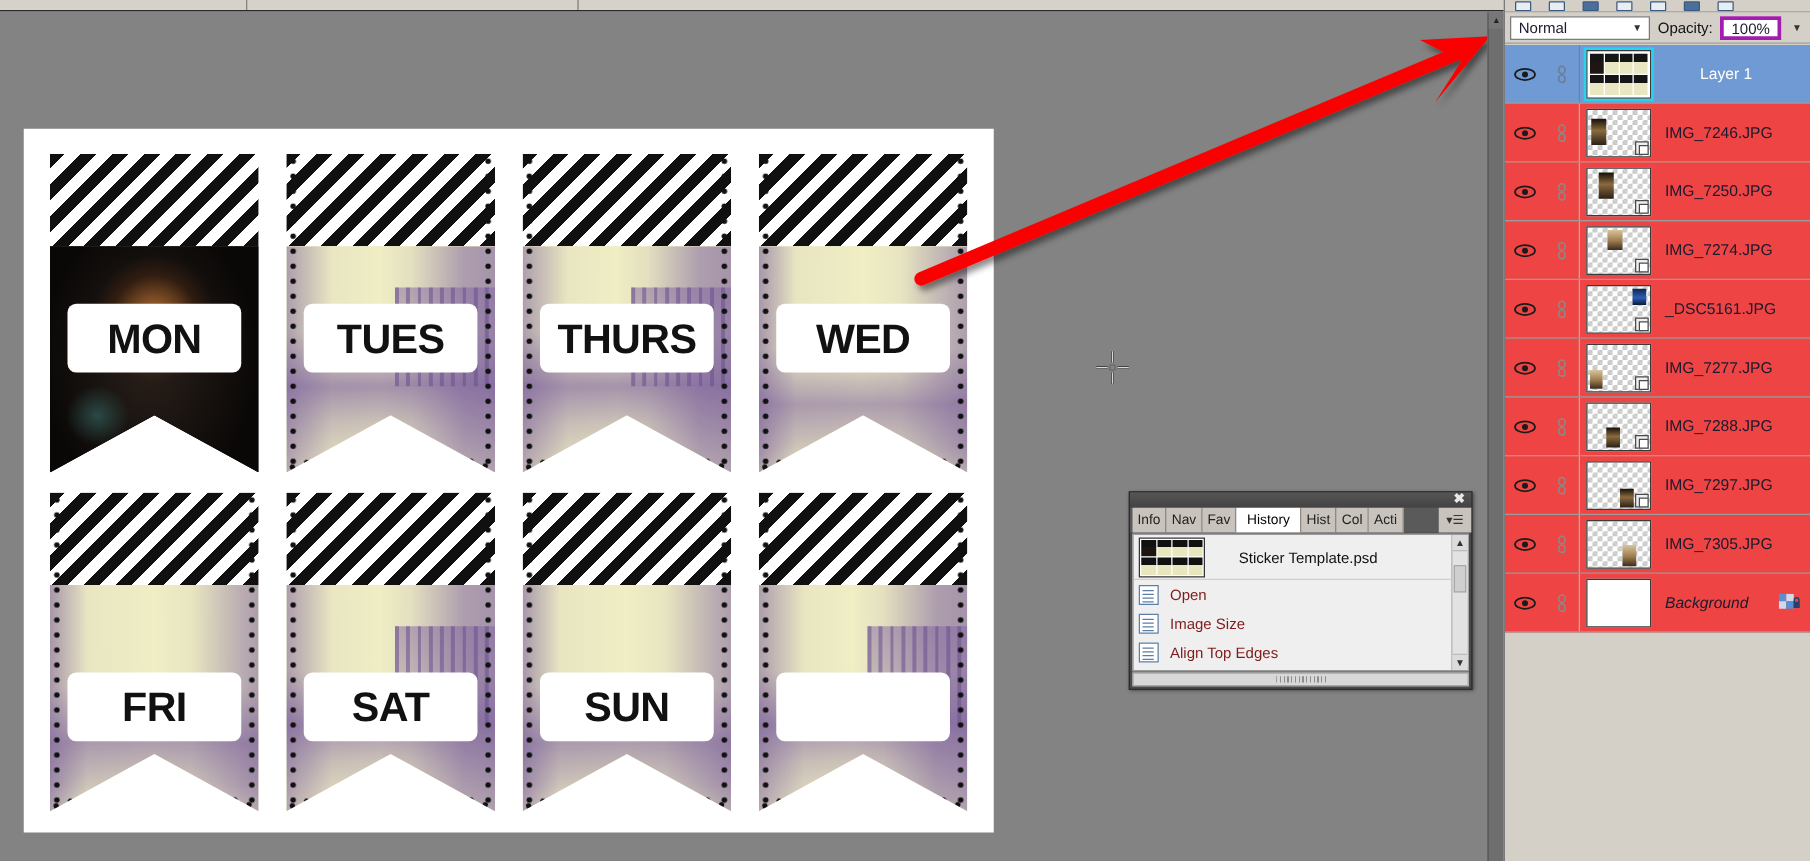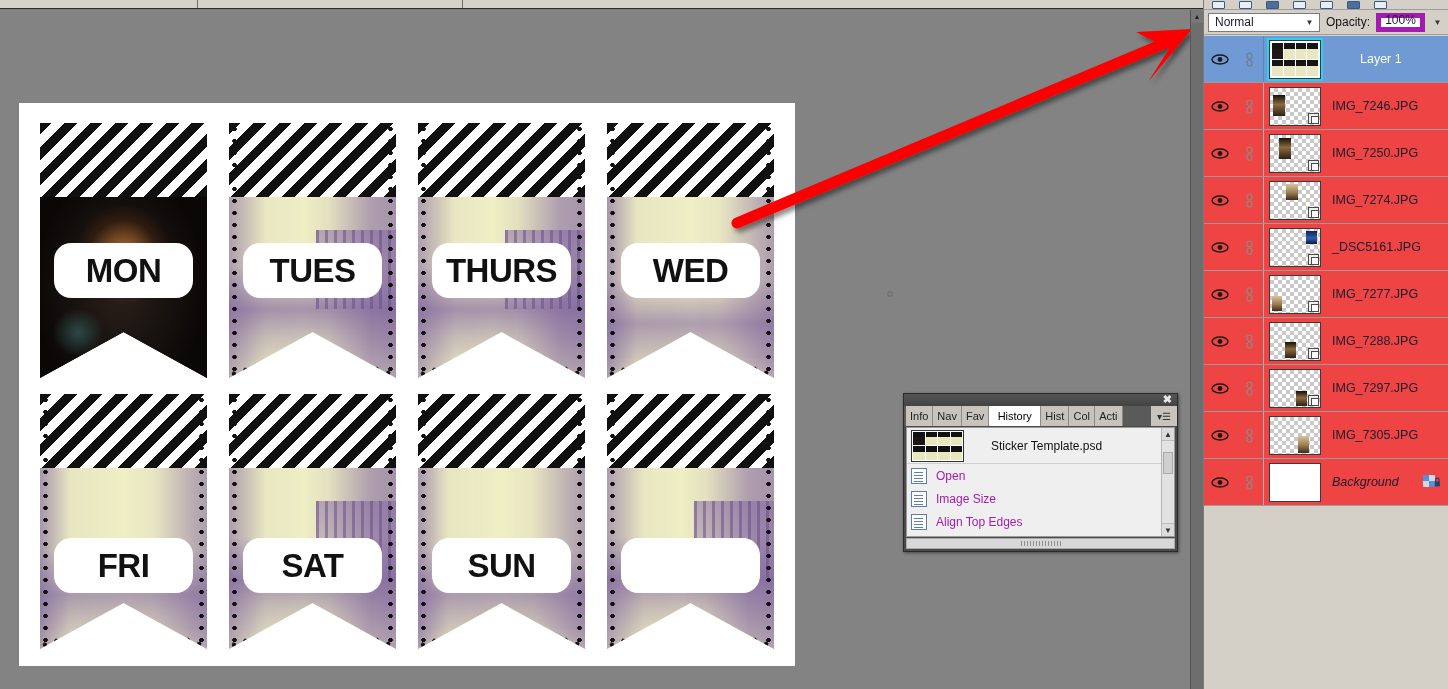--- a/index.html
+++ b/index.html
@@ -125,21 +125,21 @@
     background-image: radial-gradient(circle 2px at 50% 50%, #111 0 2px, rgba(0,0,0,0) 2.5px);
     background-size: 12px 5px; background-repeat: repeat-x;
   }
   .perf .pb1 { left: 0; transform-origin: left bottom; transform: rotate(-18deg); }
   .perf .pb2 { right: 0; transform-origin: right bottom; transform: rotate(18deg); }
 
   .daylabel {
     position: absolute; left: 11%; width: 78%;
     height: 21%;
     background: #ffffff;
-    border-radius: 17px;
+    border-radius: 7px;
     display: flex; align-items: center; justify-content: center;
     font-family: "Liberation Sans", sans-serif;
     font-weight: bold;
     font-size: 33px;
     letter-spacing: -0.5px;
     color: #111;
     line-height: 1;
   }
   .card.row1 .daylabel { top: 48%; }
   .card.row2 .daylabel { top: 57%; }
@@ -198,21 +198,21 @@
   .snap-thumb {
     width: 53px; height: 32px; border: 1px solid #333; background: #fff;
     display: grid; grid-template-columns: repeat(4,1fr); grid-template-rows: repeat(2,1fr);
     gap: 1px; padding: 1px;
   }
   .snap-cell { background: linear-gradient(to bottom, #111 0 42%, #e8e6bd 42% 100%); }
   .snap-cell.dark { background: linear-gradient(to bottom, #111 0 42%, #1b1410 42% 100%); }
   .snap-label { font-size: 12px; color: #111; }
   .hist-item {
     display: flex; align-items: center; gap: 9px;
-    height: 23px; padding: 0 4px; font-size: 12px; color: #a21caf;
+    height: 23px; padding: 0 4px; font-size: 12px; color: #7f1d1d;
     background: #efefef;
   }
   .hist-icon {
     width: 16px; height: 16px; border: 1px solid #5b7fa8; background: #fff;
     position: relative; flex: none;
   }
   .hist-icon::before {
     content: ""; position: absolute; left: 2px; top: 3px; right: 3px; height: 1px;
     background: #5b7fa8;
     box-shadow: 0 3px 0 #5b7fa8, 0 6px 0 #5b7fa8, 0 9px 0 #5b7fa8;
@@ -277,22 +277,22 @@
     font-size: 12px; color: #1a1a2e; padding-left: 6px;
   }
   .combo.blend { width: 120px; }
   .combo .caret {
     position: absolute; right: 2px; top: 0; bottom: 0; width: 15px;
     display: flex; align-items: center; justify-content: center;
     font-size: 8px; color: #333;
   }
   .lp-opacity-label { font-size: 12px; color: #111; }
   .opacity-box {
-    width: 52px; height: 19px; background: #fff; border: 5px solid #a21caf;
-    display: flex; align-items: flex-end; justify-content: center;
+    width: 52px; height: 19px; background: #fff; border: 3px solid #a21caf;
+    display: flex; align-items: flex-start; justify-content: center;
     font-size: 12px; color: #1a1a2e;
   }
   .opacity-caret { width: 14px; height: 19px; display:flex; align-items:center; justify-content:center; font-size:8px; color:#333; }
 
   .layer-list { position: absolute; left: 0; top: 36px; right: 0; bottom: 0; overflow: hidden; }
   .layer-row {
     display: flex; align-items: center; height: 47px;
     border-bottom: 1px solid #9b9b9b;
     background: #ef4444;
   }

